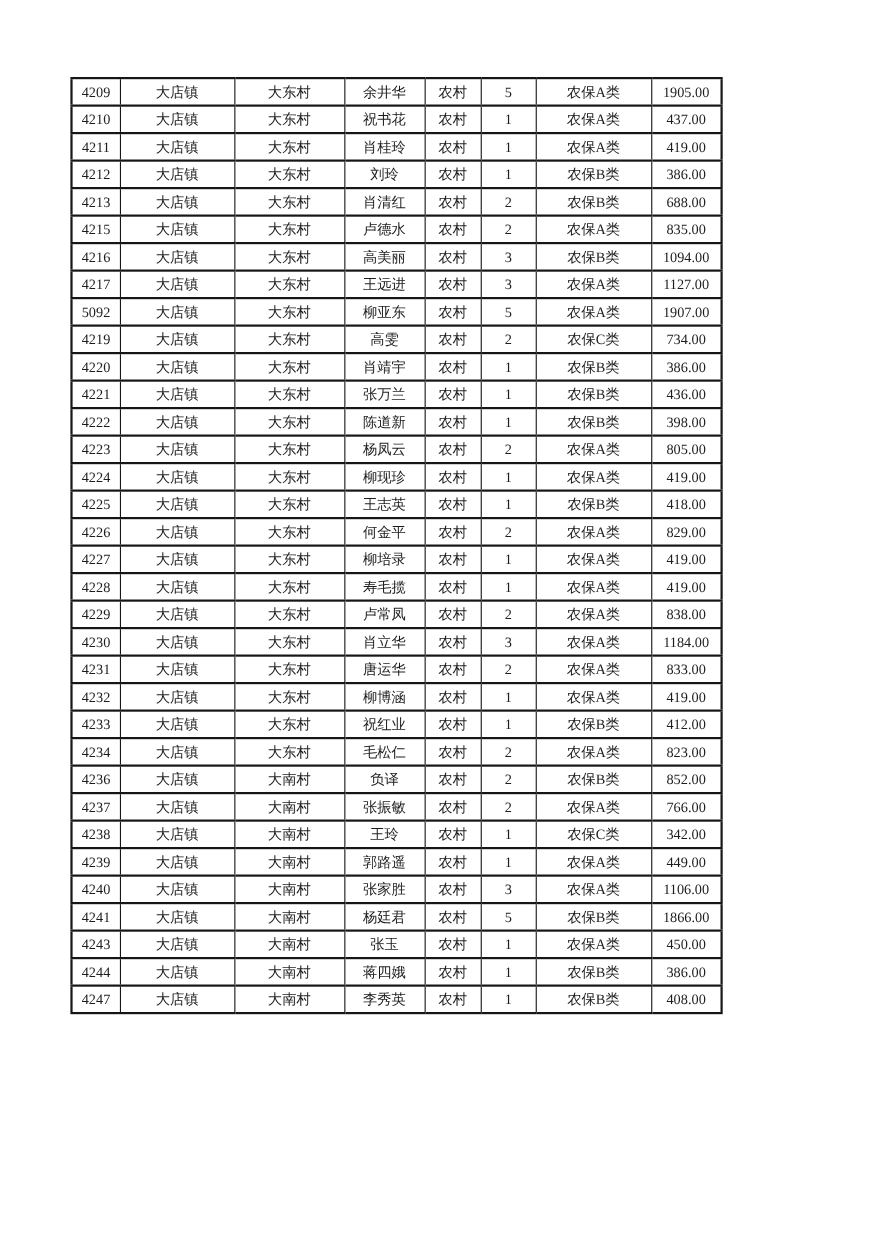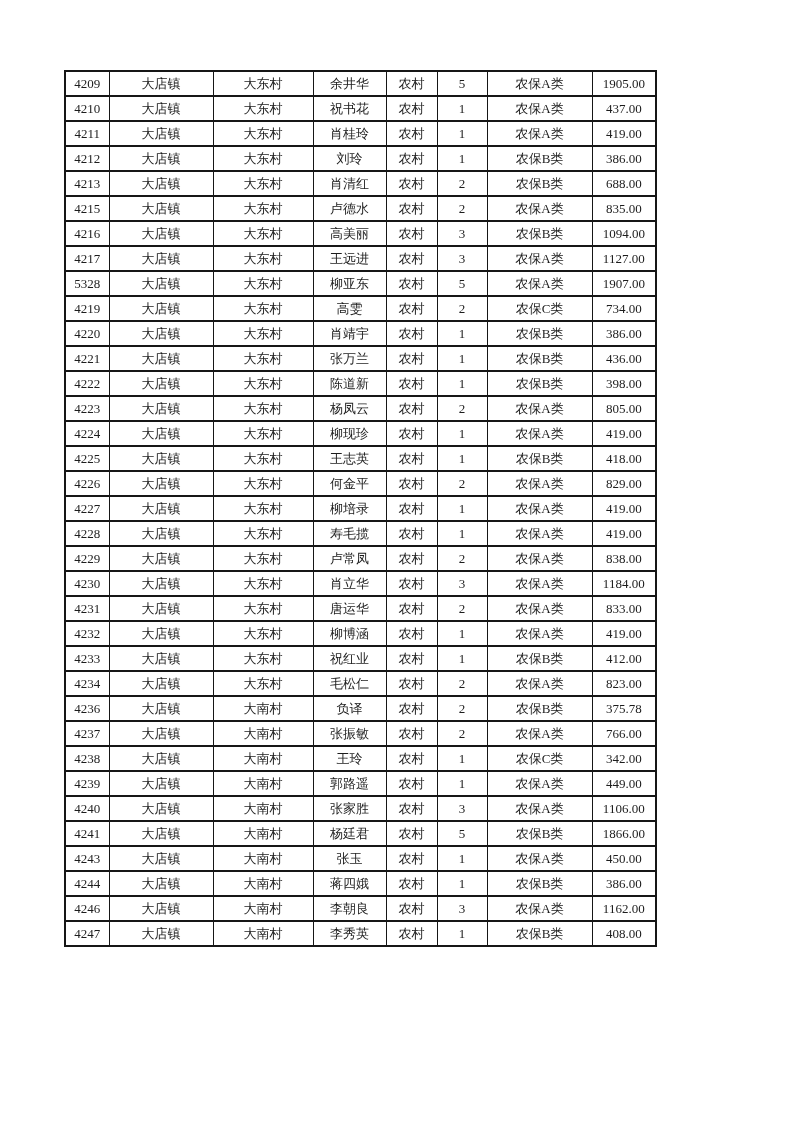--- a/index.html
+++ b/index.html
@@ -136,21 +136,21 @@
           <td>4217</td>
           <td>大店镇</td>
           <td>大东村</td>
           <td>王远进</td>
           <td>农村</td>
           <td>3</td>
           <td>农保A类</td>
           <td>1127.00</td>
         </tr>
         <tr>
-          <td>5328</td>
+          <td>5092</td>
           <td>大店镇</td>
           <td>大东村</td>
           <td>柳亚东</td>
           <td>农村</td>
           <td>5</td>
           <td>农保A类</td>
           <td>1907.00</td>
         </tr>
         <tr>
           <td>4219</td>
@@ -313,21 +313,21 @@
           <td>823.00</td>
         </tr>
         <tr>
           <td>4236</td>
           <td>大店镇</td>
           <td>大南村</td>
           <td>负译</td>
           <td>农村</td>
           <td>2</td>
           <td>农保B类</td>
-          <td>375.78</td>
+          <td>852.00</td>
         </tr>
         <tr>
           <td>4237</td>
           <td>大店镇</td>
           <td>大南村</td>
           <td>张振敏</td>
           <td>农村</td>
           <td>2</td>
           <td>农保A类</td>
           <td>766.00</td>
@@ -384,30 +384,20 @@
         </tr>
         <tr>
           <td>4244</td>
           <td>大店镇</td>
           <td>大南村</td>
           <td>蒋四娥</td>
           <td>农村</td>
           <td>1</td>
           <td>农保B类</td>
           <td>386.00</td>
-        </tr>
-        <tr>
-          <td>4246</td>
-          <td>大店镇</td>
-          <td>大南村</td>
-          <td>李朝良</td>
-          <td>农村</td>
-          <td>3</td>
-          <td>农保A类</td>
-          <td>1162.00</td>
         </tr>
         <tr>
           <td>4247</td>
           <td>大店镇</td>
           <td>大南村</td>
           <td>李秀英</td>
           <td>农村</td>
           <td>1</td>
           <td>农保B类</td>
           <td>408.00</td>

